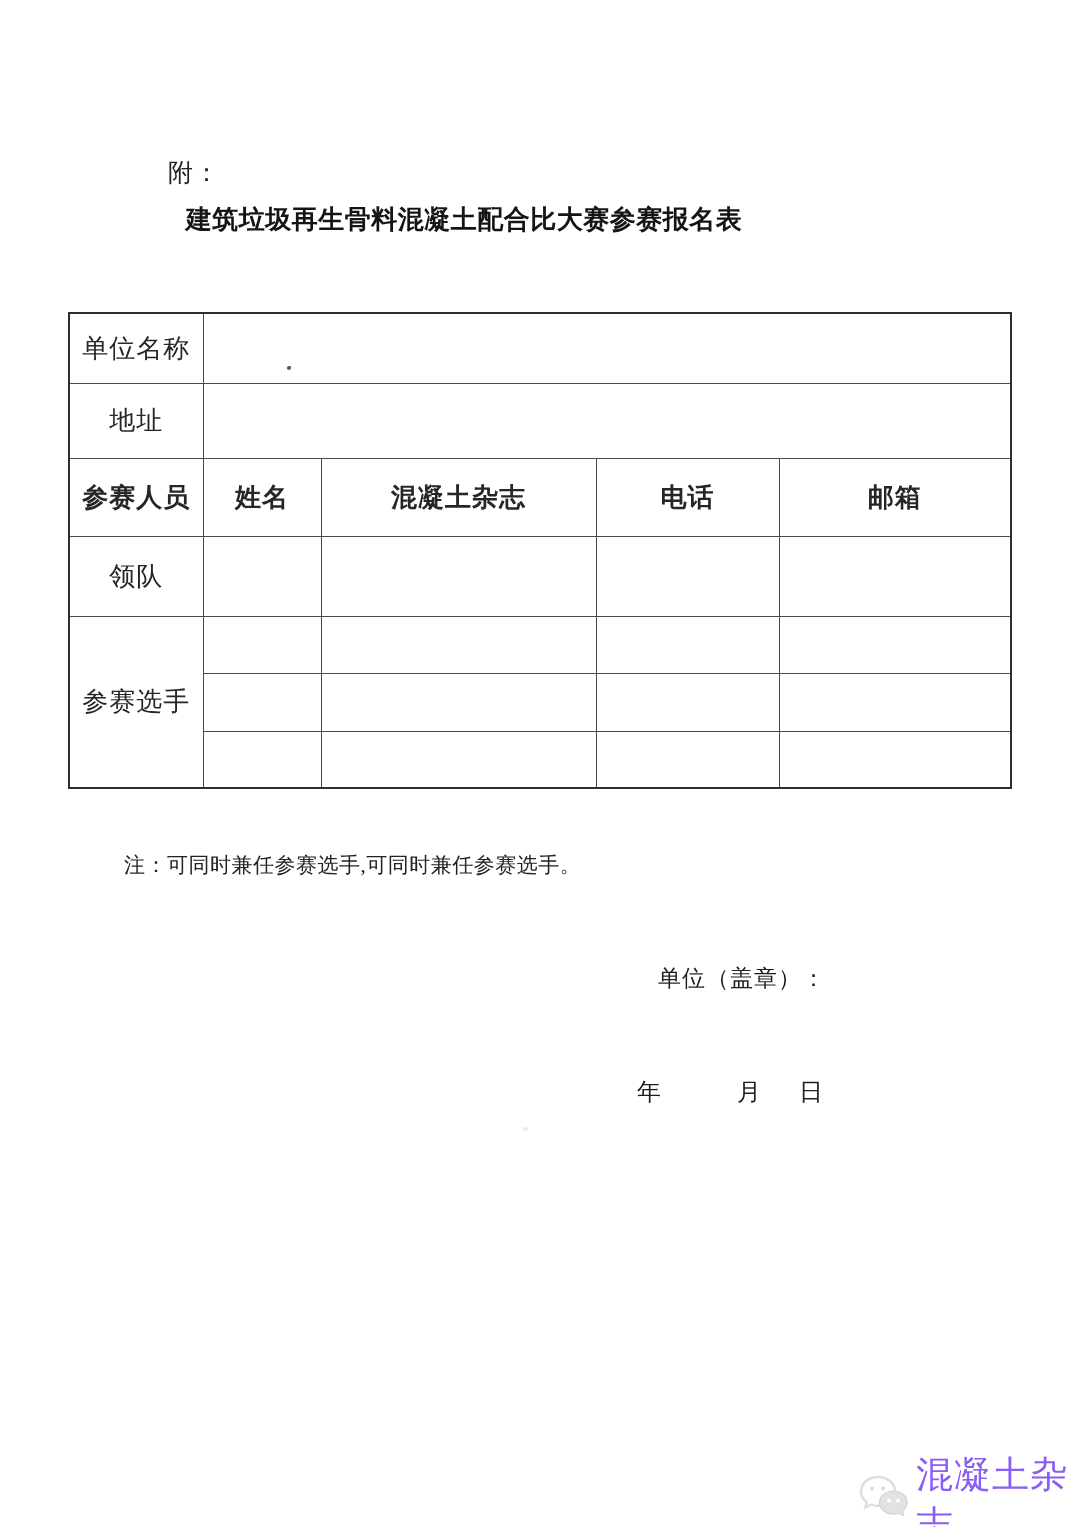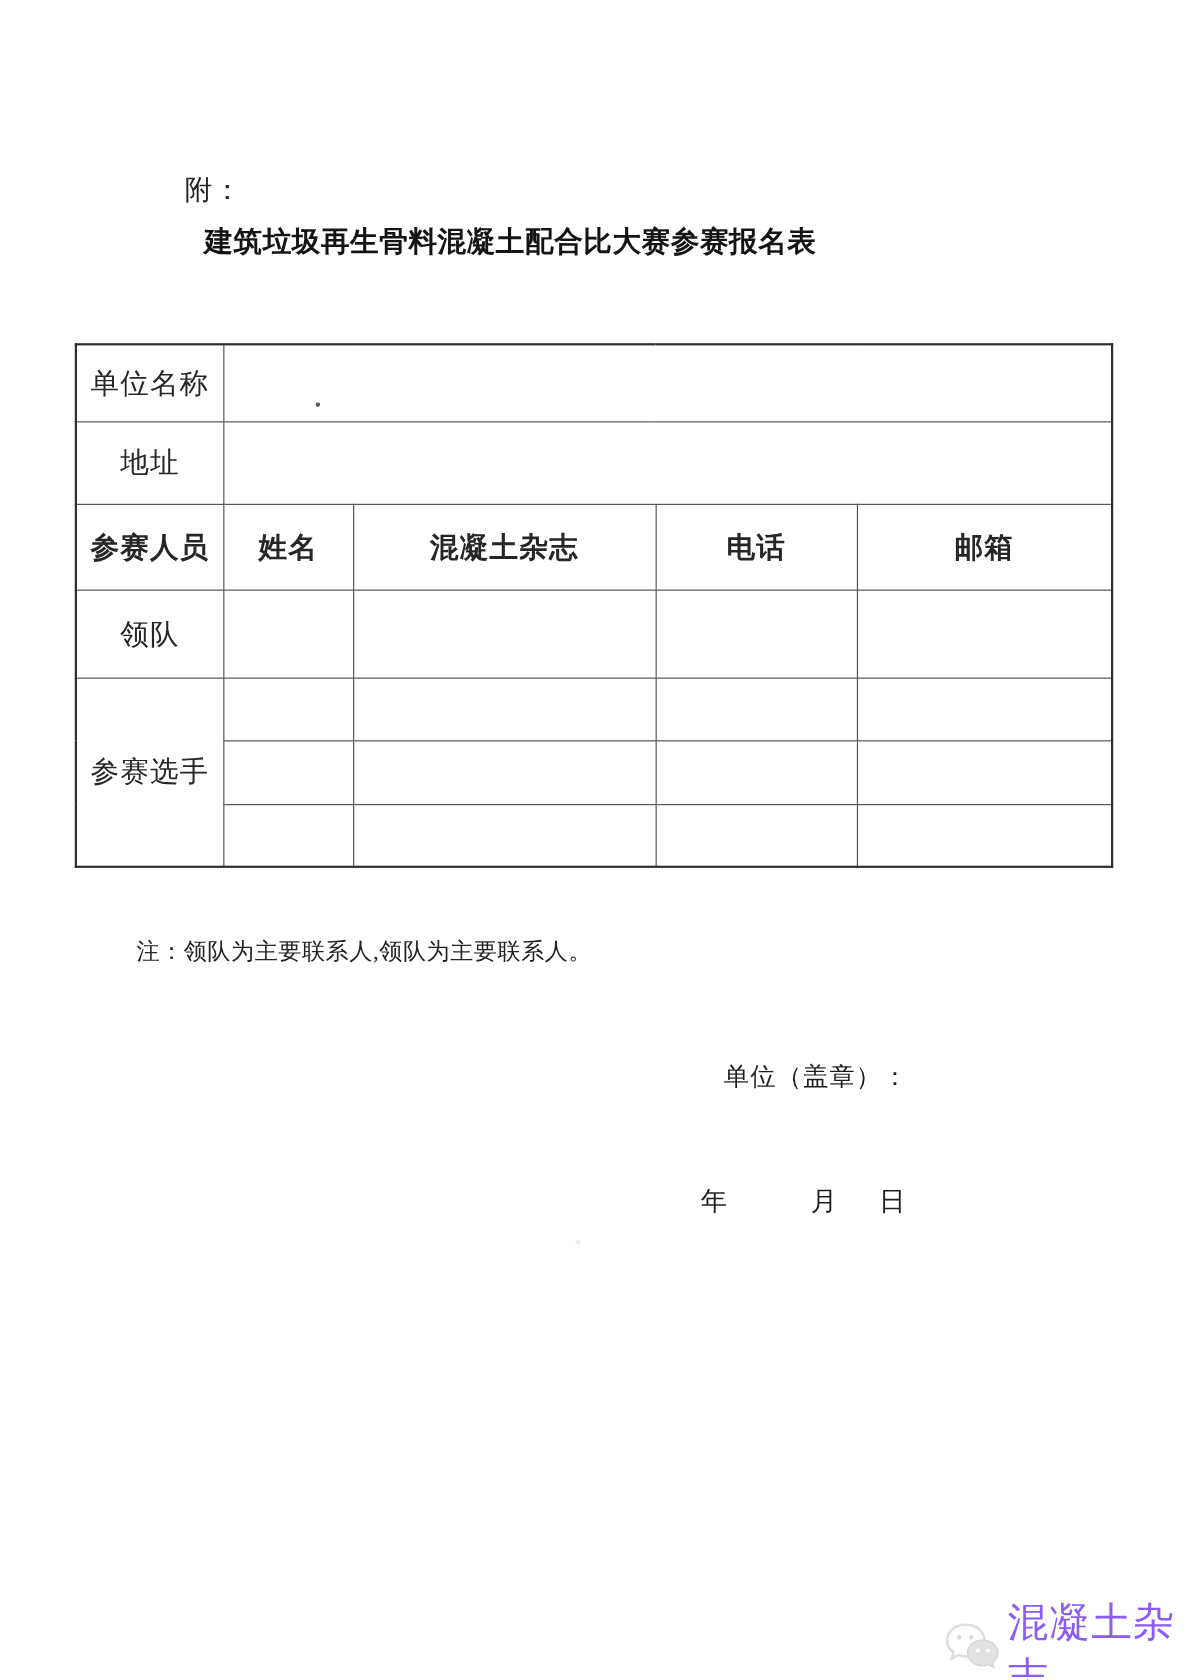--- a/index.html
+++ b/index.html
@@ -183,21 +183,21 @@
       </tr>
       <tr class="r7">
         <td></td>
         <td></td>
         <td></td>
         <td></td>
       </tr>
     </tbody>
   </table>
 
-  <div class="note">注：领队为主要联系人,领队为主要联系人。</div>
+  <div class="note">注：可同时兼任参赛选手,可同时兼任参赛选手。</div>
 
   <div class="seal-line">单位（盖章）：</div>
 
   <div class="date-line">
     <span class="y">年</span>
     <span class="m">月</span>
     <span class="d">日</span>
   </div>
 
   <div class="watermark">

